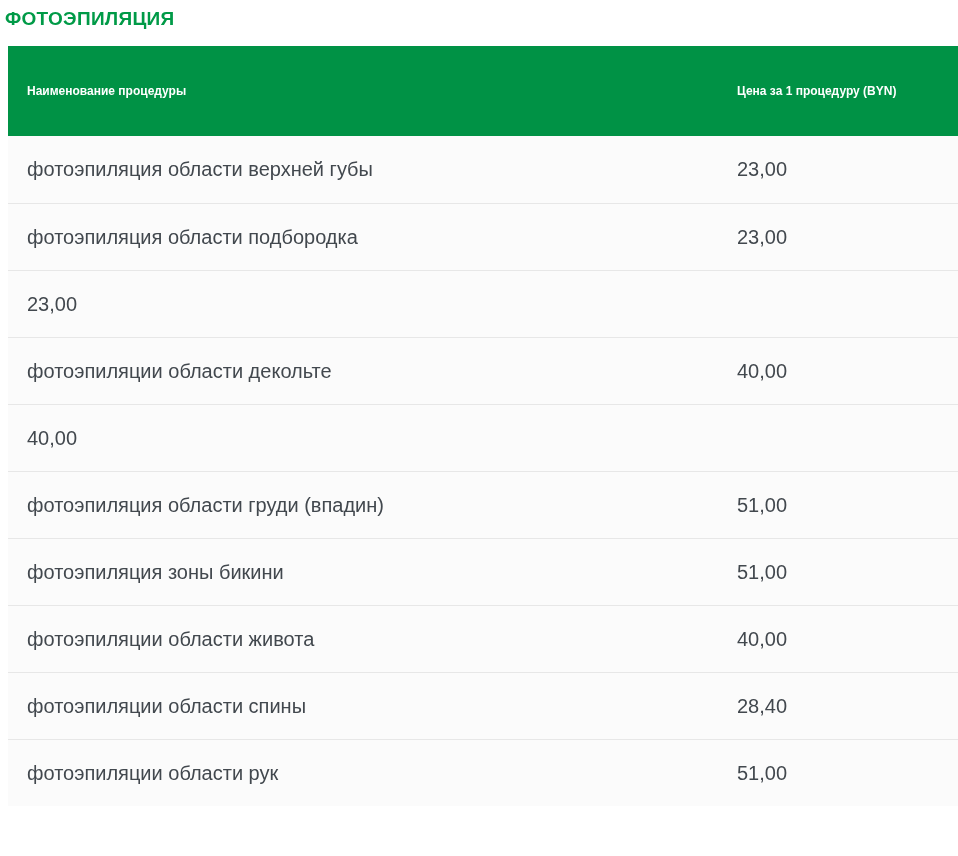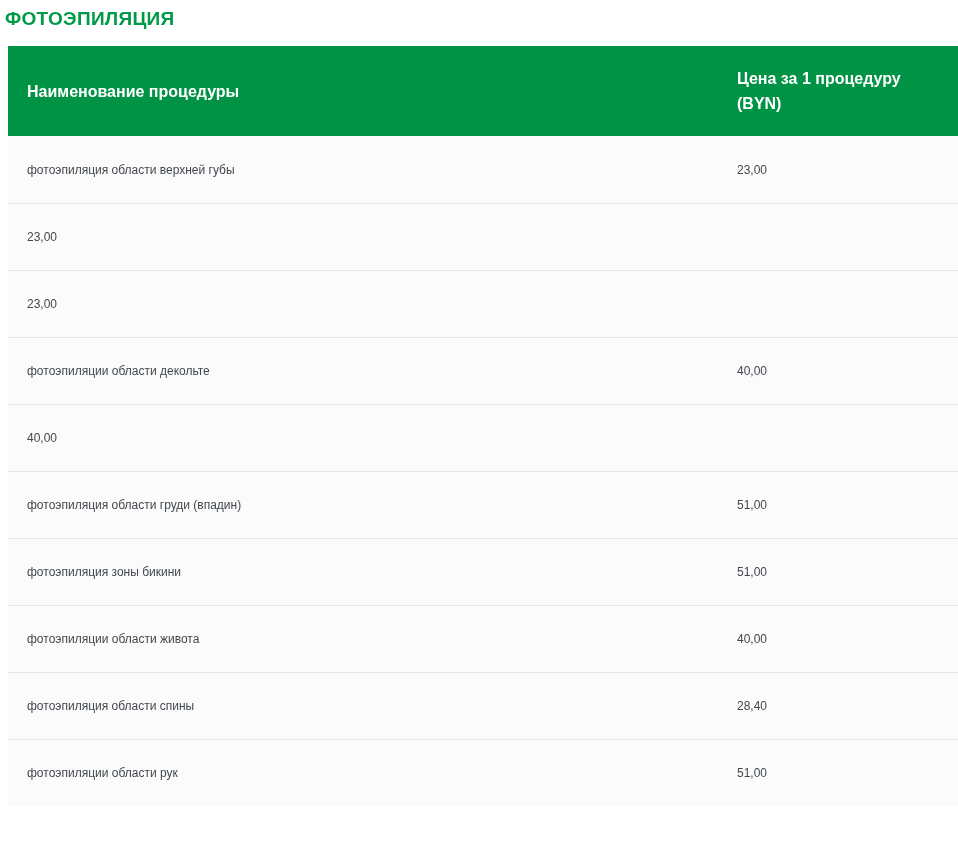--- a/index.html
+++ b/index.html
@@ -33,30 +33,30 @@
   .price-table{
     width:950px;
   }
   .t-header{
     display:flex;
     align-items:center;
     height:90px;
     background:var(--header-bg);
     color:var(--header-text);
     font-weight:700;
-    font-size:16px;
+    font-size:12px;
     line-height:25px;
   }
   .t-row{
     display:flex;
     align-items:center;
     height:67px;
     background:var(--row-bg);
     color:var(--row-text);
-    font-size:12px;
+    font-size:20px;
   }
   .t-row + .t-row{
     border-top:1px solid var(--sep);
   }
   .cell-name{
     flex:1 1 auto;
     padding-left:19px;
     padding-right:20px;
   }
   .cell-price{
@@ -78,20 +78,21 @@
     <div class="t-header">
       <div class="cell-name">Наименование процедуры</div>
       <div class="cell-price">Цена за 1 процедуру (BYN)</div>
     </div>
 
     <div class="t-row">
       <div class="cell-name">фотоэпиляция области верхней губы</div>
       <div class="cell-price">23,00</div>
     </div>
     <div class="t-row">
+      <div class="cell-name">фотоэпиляция области подбородка</div>
       <div class="cell-price">23,00</div>
     </div>
     <div class="t-row">
       <div class="cell-price">23,00</div>
     </div>
     <div class="t-row">
       <div class="cell-name">фотоэпиляции области декольте</div>
       <div class="cell-price">40,00</div>
     </div>
     <div class="t-row">
@@ -103,21 +104,21 @@
     </div>
     <div class="t-row">
       <div class="cell-name">фотоэпиляция зоны бикини</div>
       <div class="cell-price">51,00</div>
     </div>
     <div class="t-row">
       <div class="cell-name">фотоэпиляции области живота</div>
       <div class="cell-price">40,00</div>
     </div>
     <div class="t-row">
-      <div class="cell-name">фотоэпиляция области спины</div>
+      <div class="cell-name">фотоэпиляции области спины</div>
       <div class="cell-price">28,40</div>
     </div>
     <div class="t-row">
       <div class="cell-name">фотоэпиляции области рук</div>
       <div class="cell-price">51,00</div>
     </div>
 
   </div>
 </div>
 

